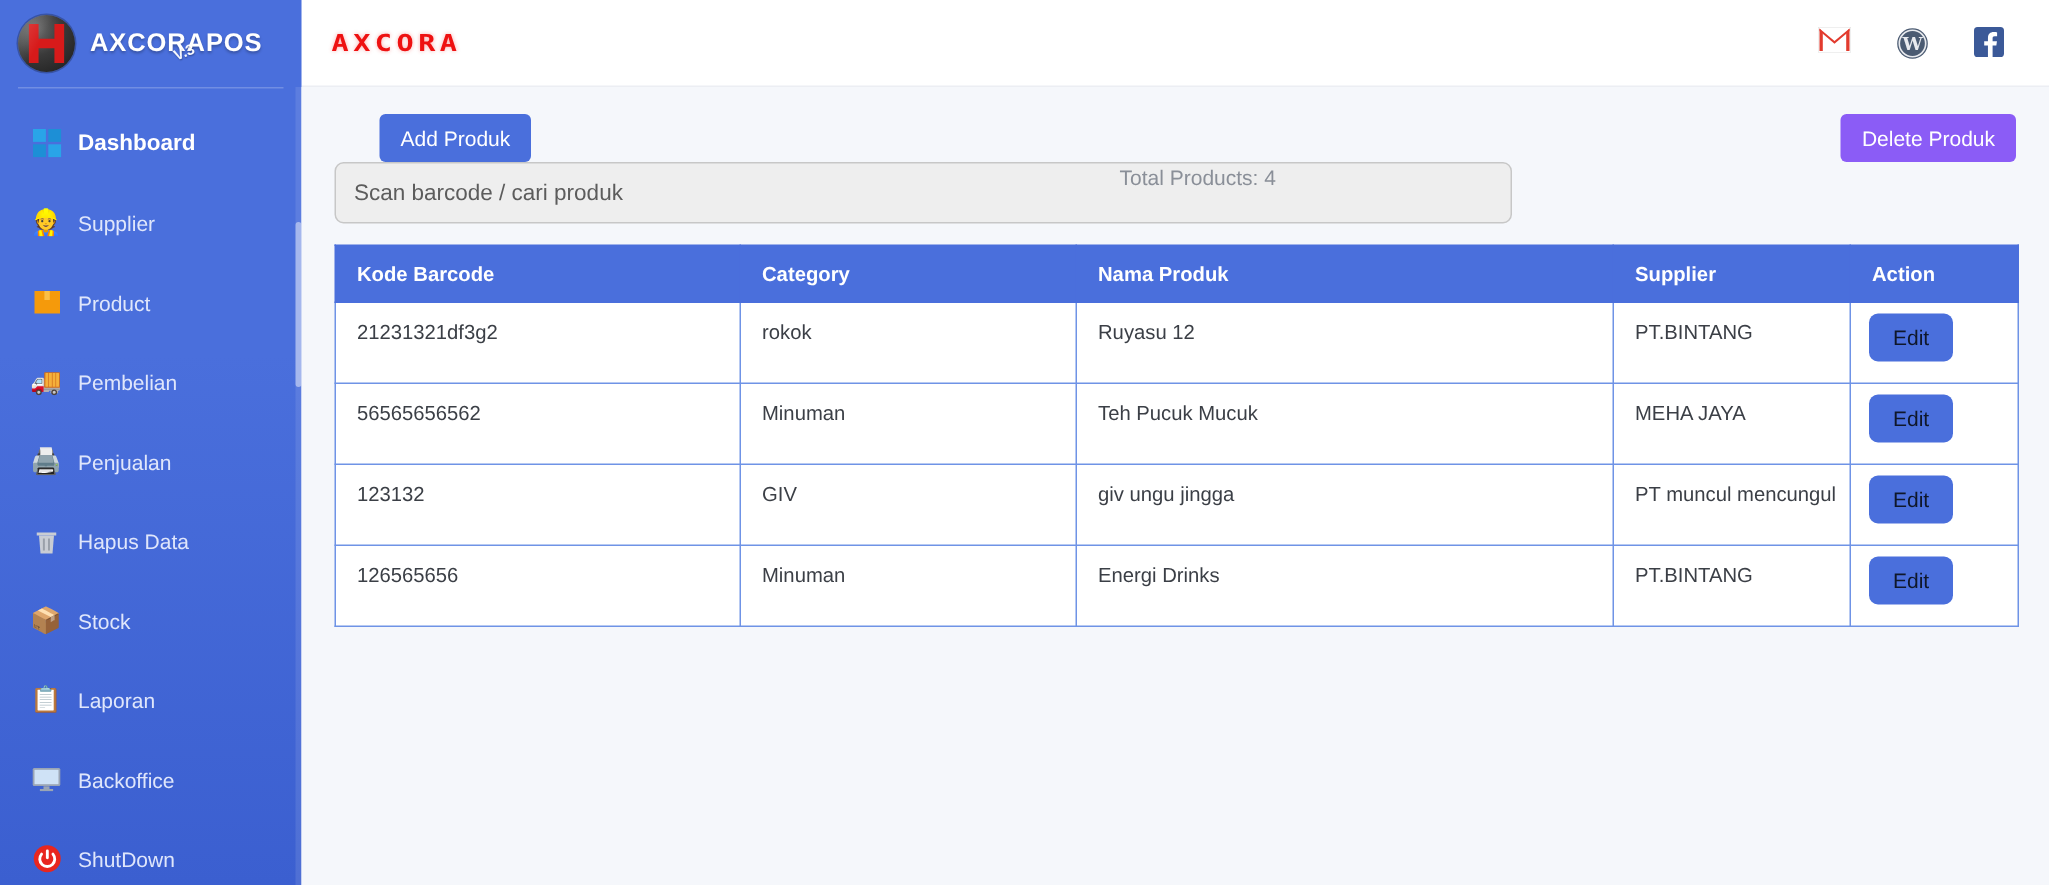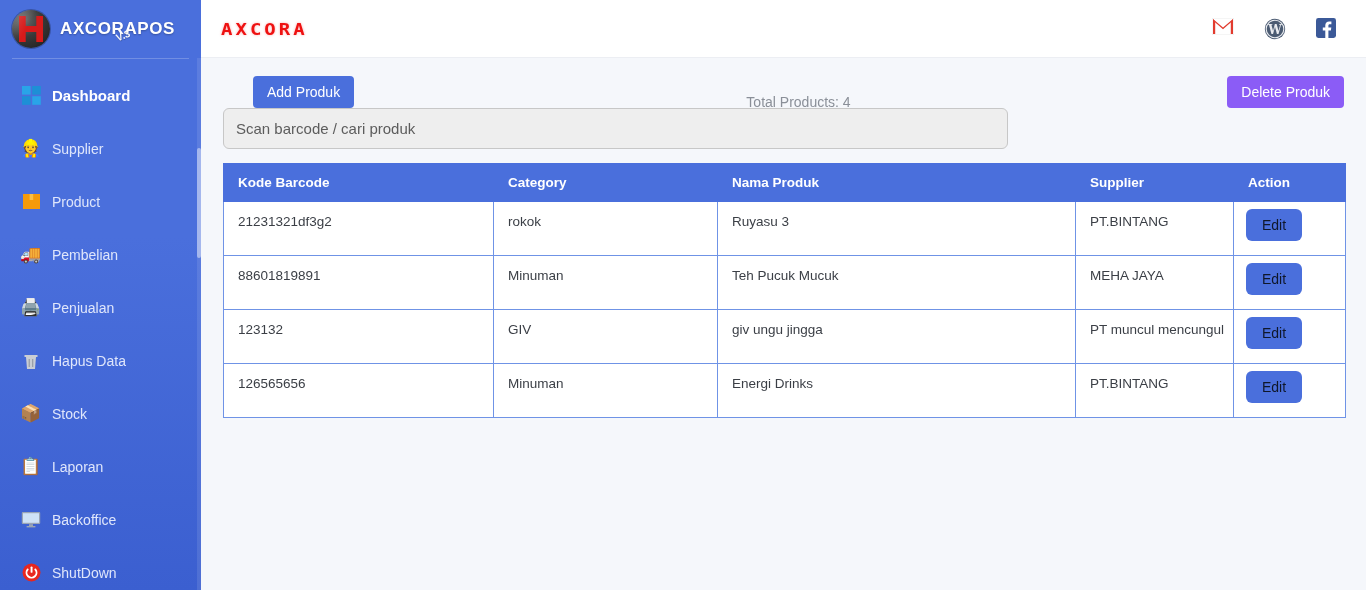--- a/index.html
+++ b/index.html
@@ -111,21 +111,21 @@
     position: relative; height: 32px; margin-left: 30px;
   }
   .btn {
     border: none; border-radius: 4px; cursor: pointer;
     font-family: "Liberation Sans", sans-serif;
     color: #fff; font-size: 14px;
   }
   .btn-add { background: #4a6fdc; padding: 8px 14px; }
   .btn-del { background: #8b5cf6; padding: 8px 14px; }
   .total-products {
-    position: absolute; left: 0; right: 0; top: 18px;
+    position: absolute; left: 0; right: 0; top: 34px;
     text-align: center; color: #8a8f98; font-size: 14px;
     pointer-events: none;
   }
   .search-wrap { }
   .search-input {
     width: 785px; height: 41px;
     background: #eeeeee; border: 1px solid #c7c7c7; border-radius: 6px;
     padding: 0 12px; font-size: 15px; color: #555;
     font-family: "Liberation Sans", sans-serif;
     outline: none;
@@ -318,28 +318,28 @@
               <th>Category</th>
               <th>Nama Produk</th>
               <th>Supplier</th>
               <th>Action</th>
             </tr>
           </thead>
           <tbody>
             <tr>
               <td>21231321df3g2</td>
               <td>rokok</td>
-              <td>Ruyasu 3</td>
+              <td>Ruyasu 12</td>
               <td>PT.BINTANG</td>
               <td class="cell-action">
                 <button class="btn-edit">Edit</button>
               </td>
             </tr>
             <tr>
-              <td>88601819891</td>
+              <td>56565656562</td>
               <td>Minuman</td>
               <td>Teh Pucuk Mucuk</td>
               <td>MEHA JAYA</td>
               <td class="cell-action">
                 <button class="btn-edit">Edit</button>
               </td>
             </tr>
             <tr>
               <td>123132</td>
               <td>GIV</td>

